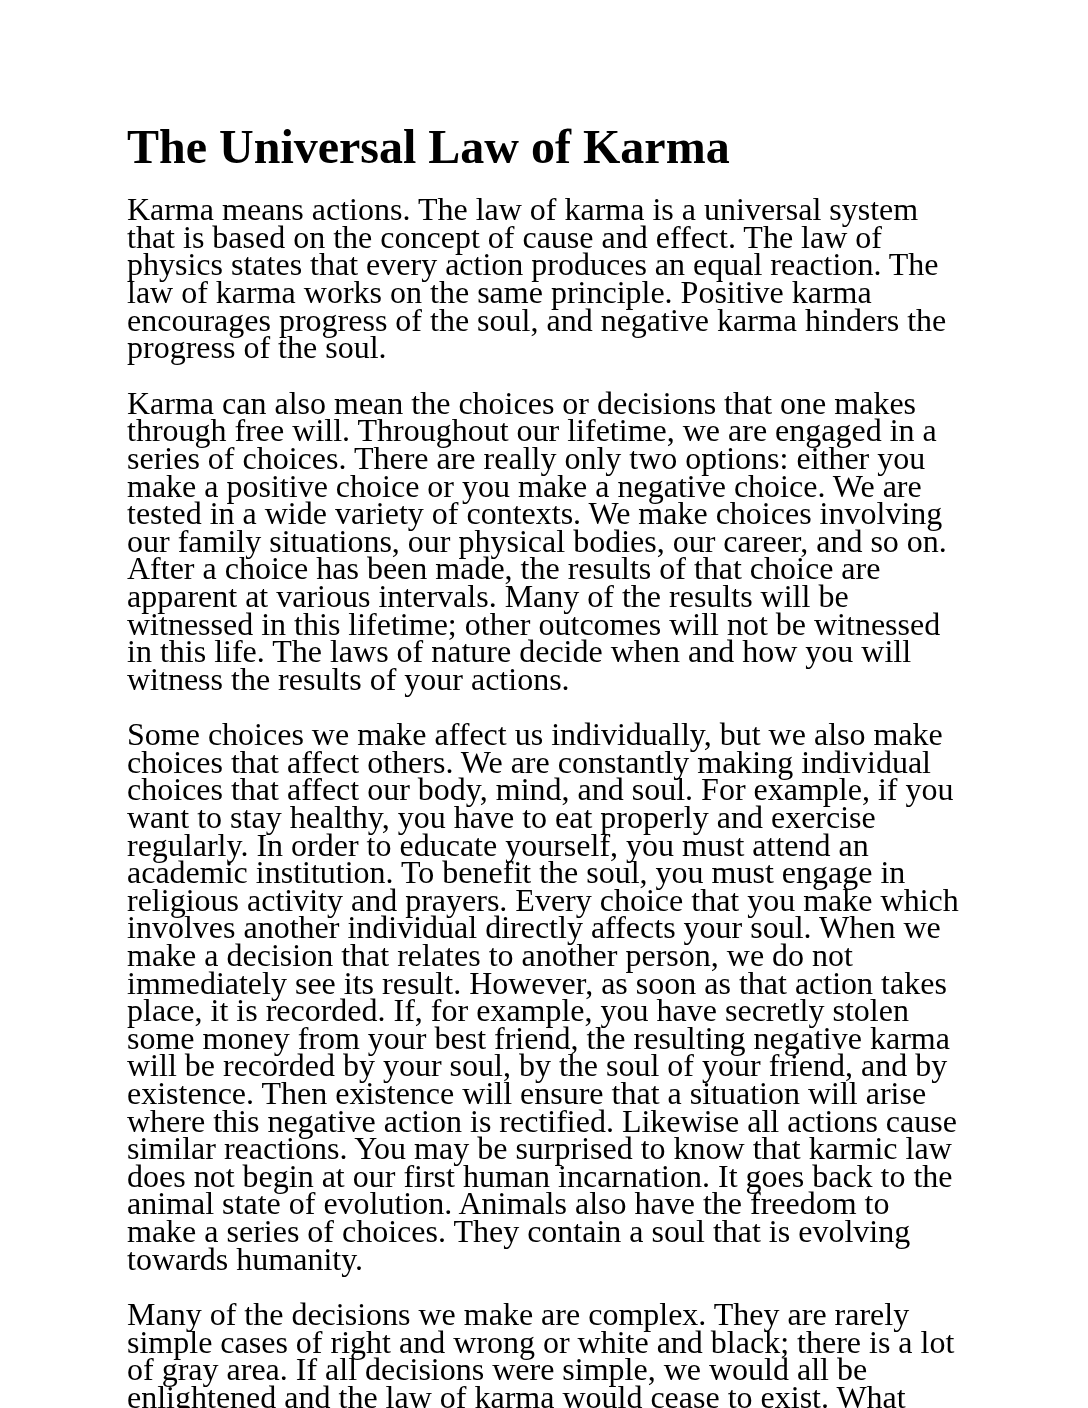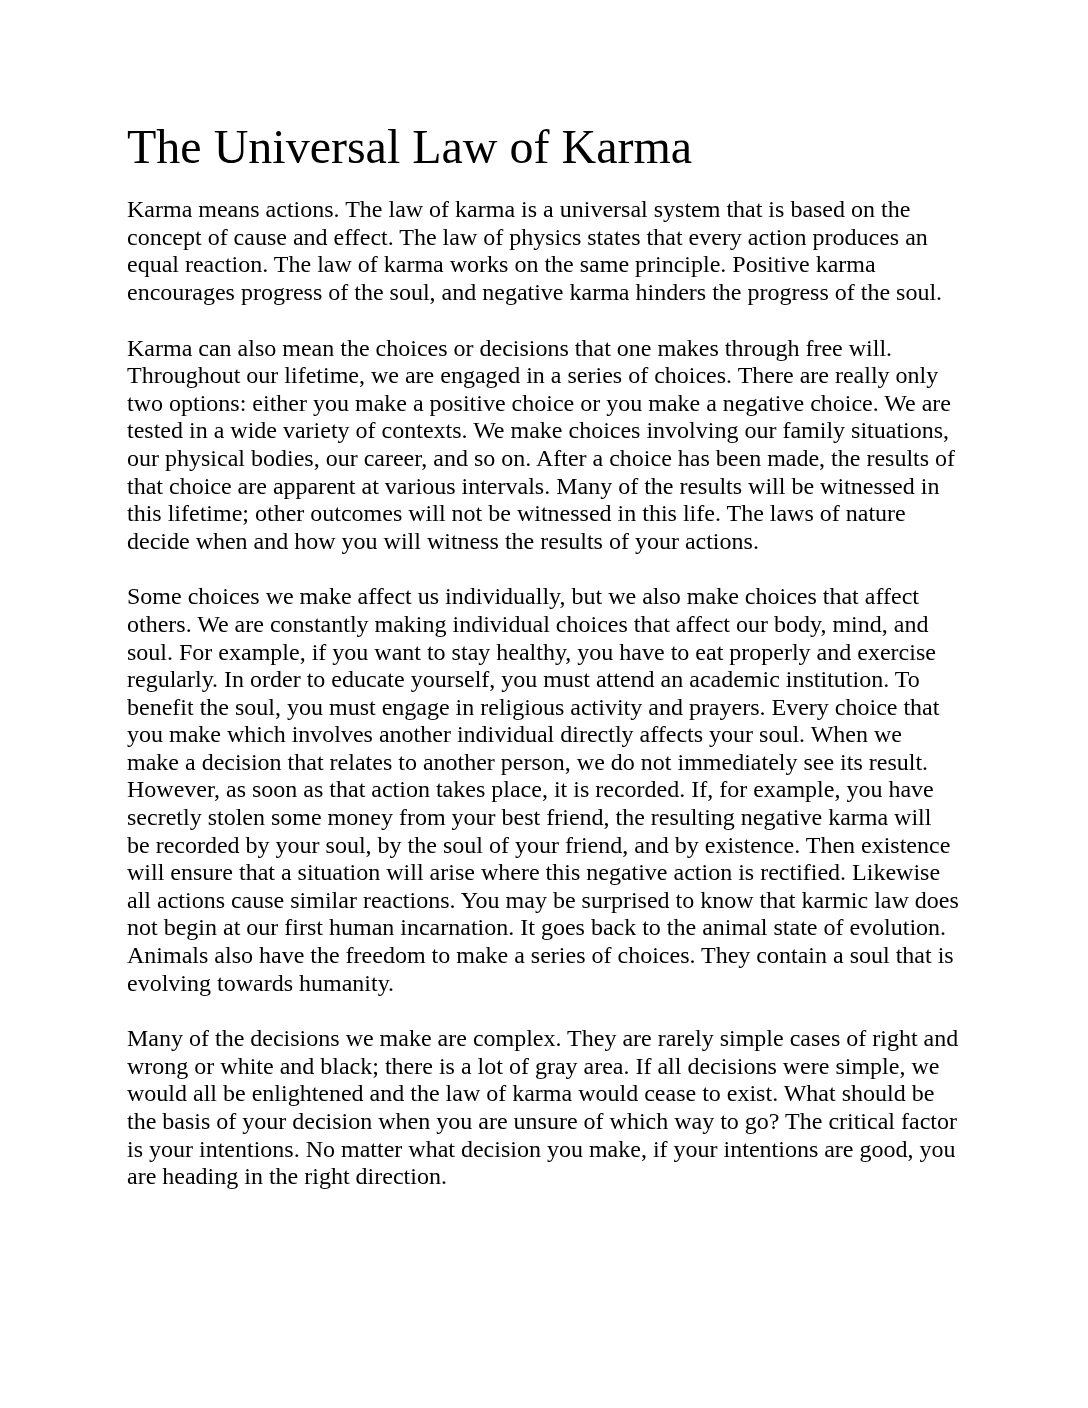--- a/index.html
+++ b/index.html
@@ -20,27 +20,27 @@
   .content {
     position: absolute;
     top: 0;
     left: 0;
     box-sizing: border-box;
     width: 1088px;
     padding: 119px 127px 0 127px;
   }
   .doc-title {
     font-size: 48px;
-    font-weight: normal;
+    font-weight: bold;
     line-height: 1.15;
     margin: 0 0 22px 0;
     letter-spacing: 0;
   }
   .doc-paragraph {
-    font-size: 24px;
+    font-size: 32px;
     line-height: 27.6px;
     margin: 0 2px 28px 0;
     text-align: left;
   }
   .doc-paragraph:last-child {
     margin-bottom: 0;
   }
 </style>
 </head>
 <body>

